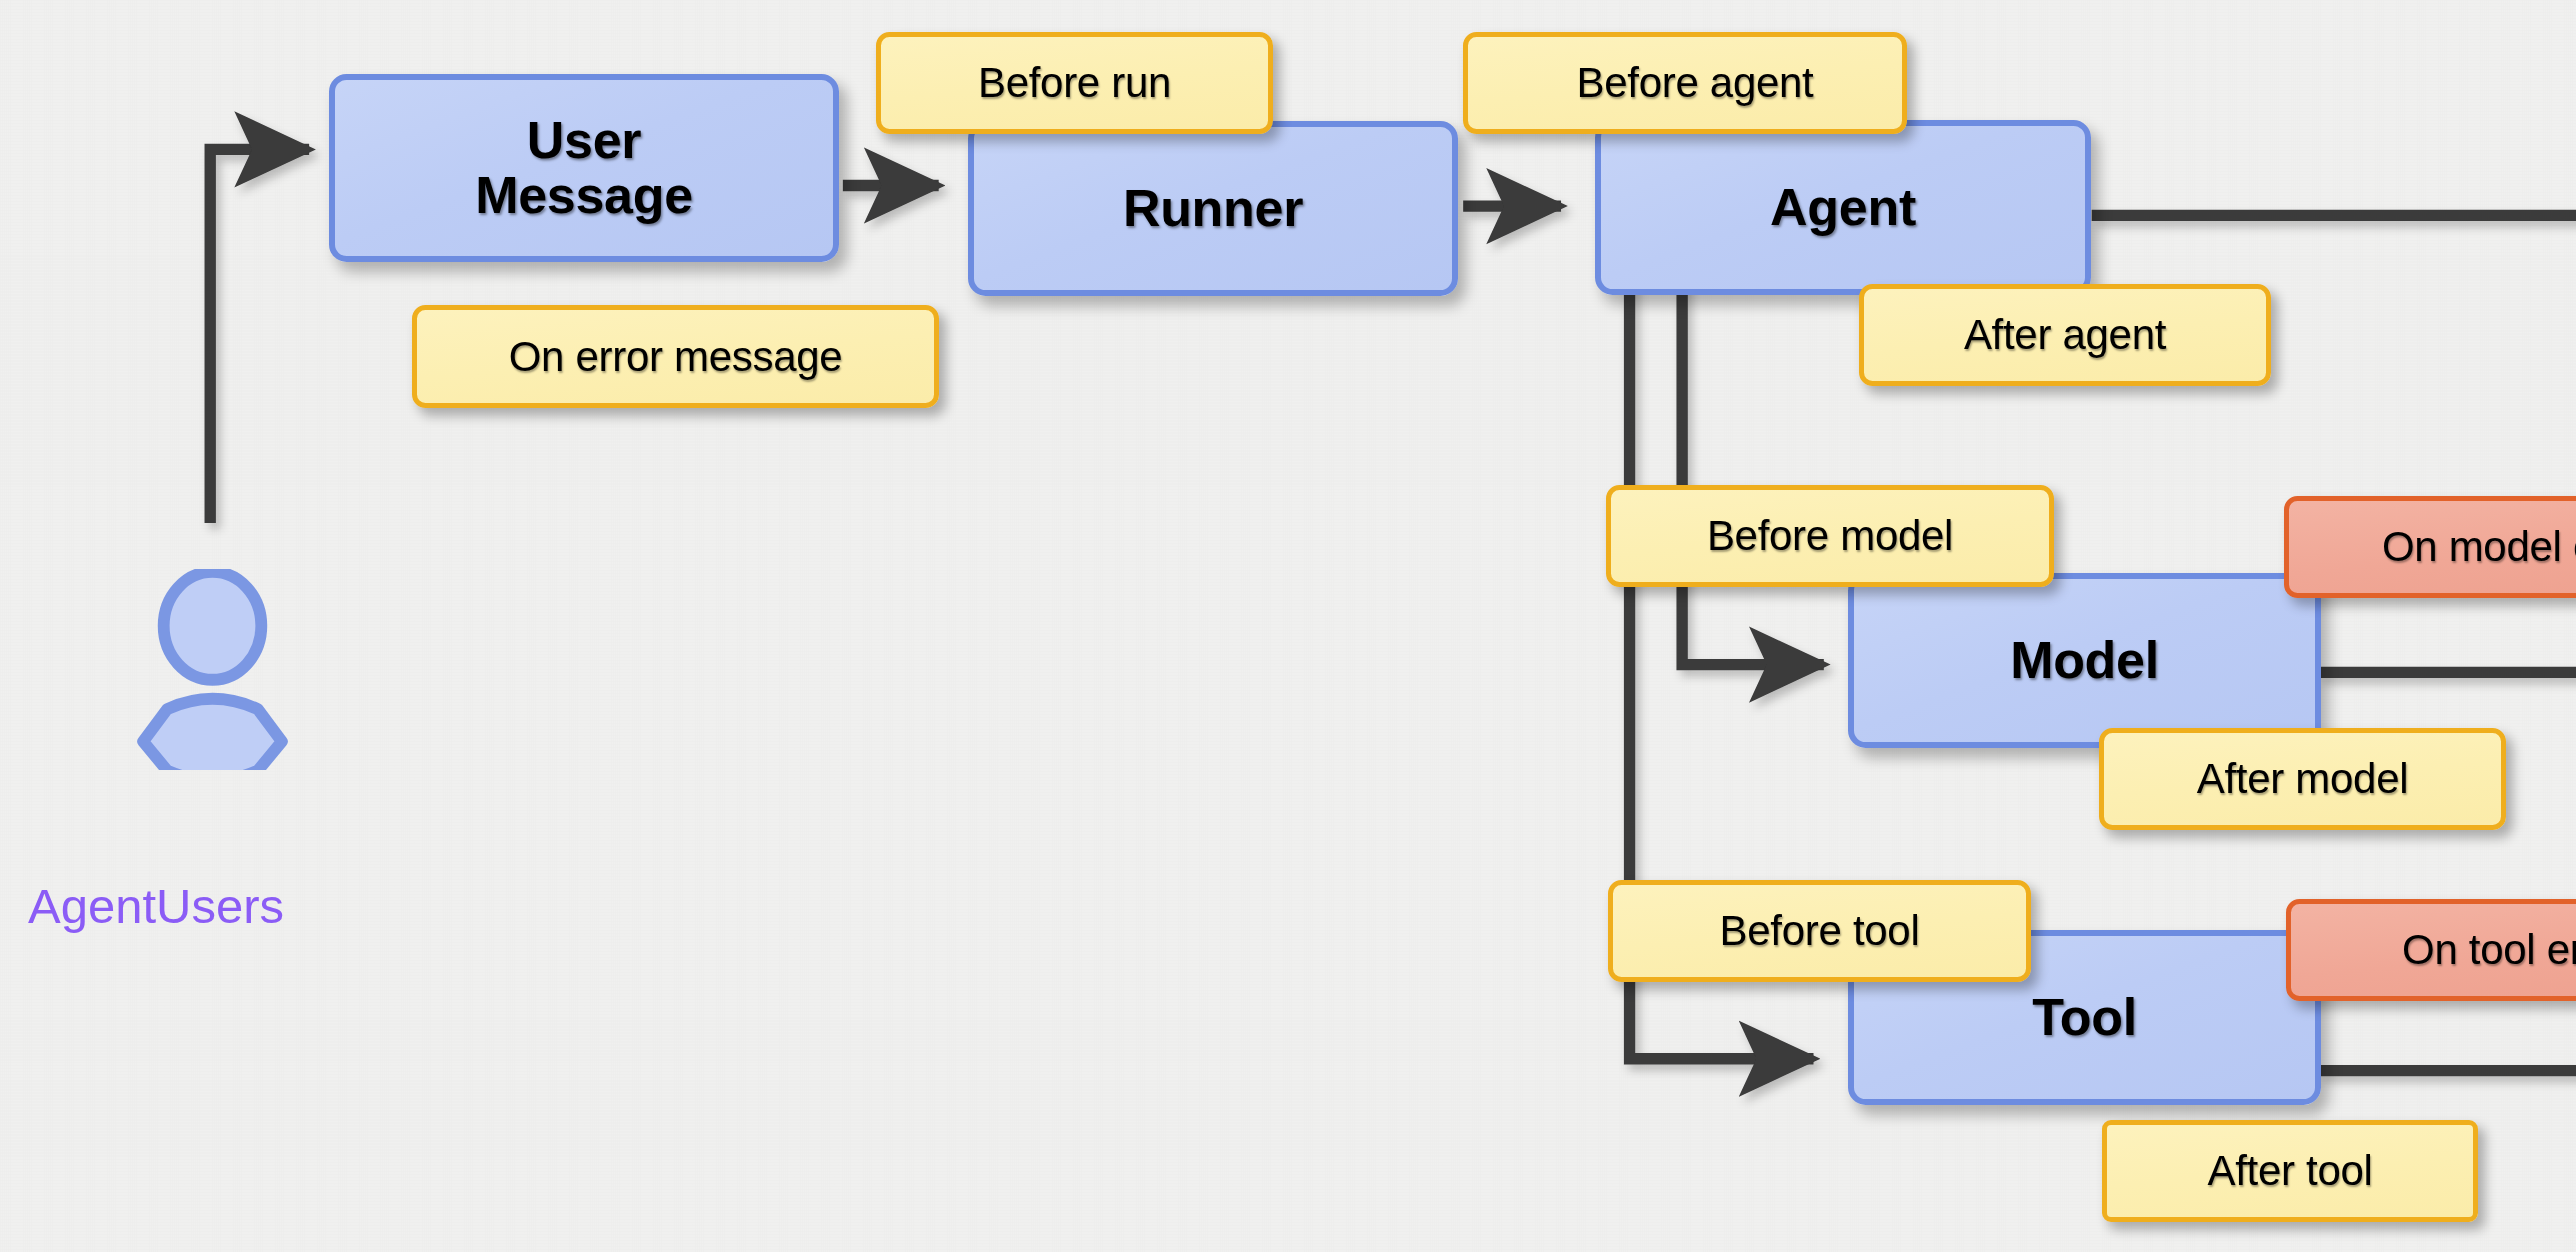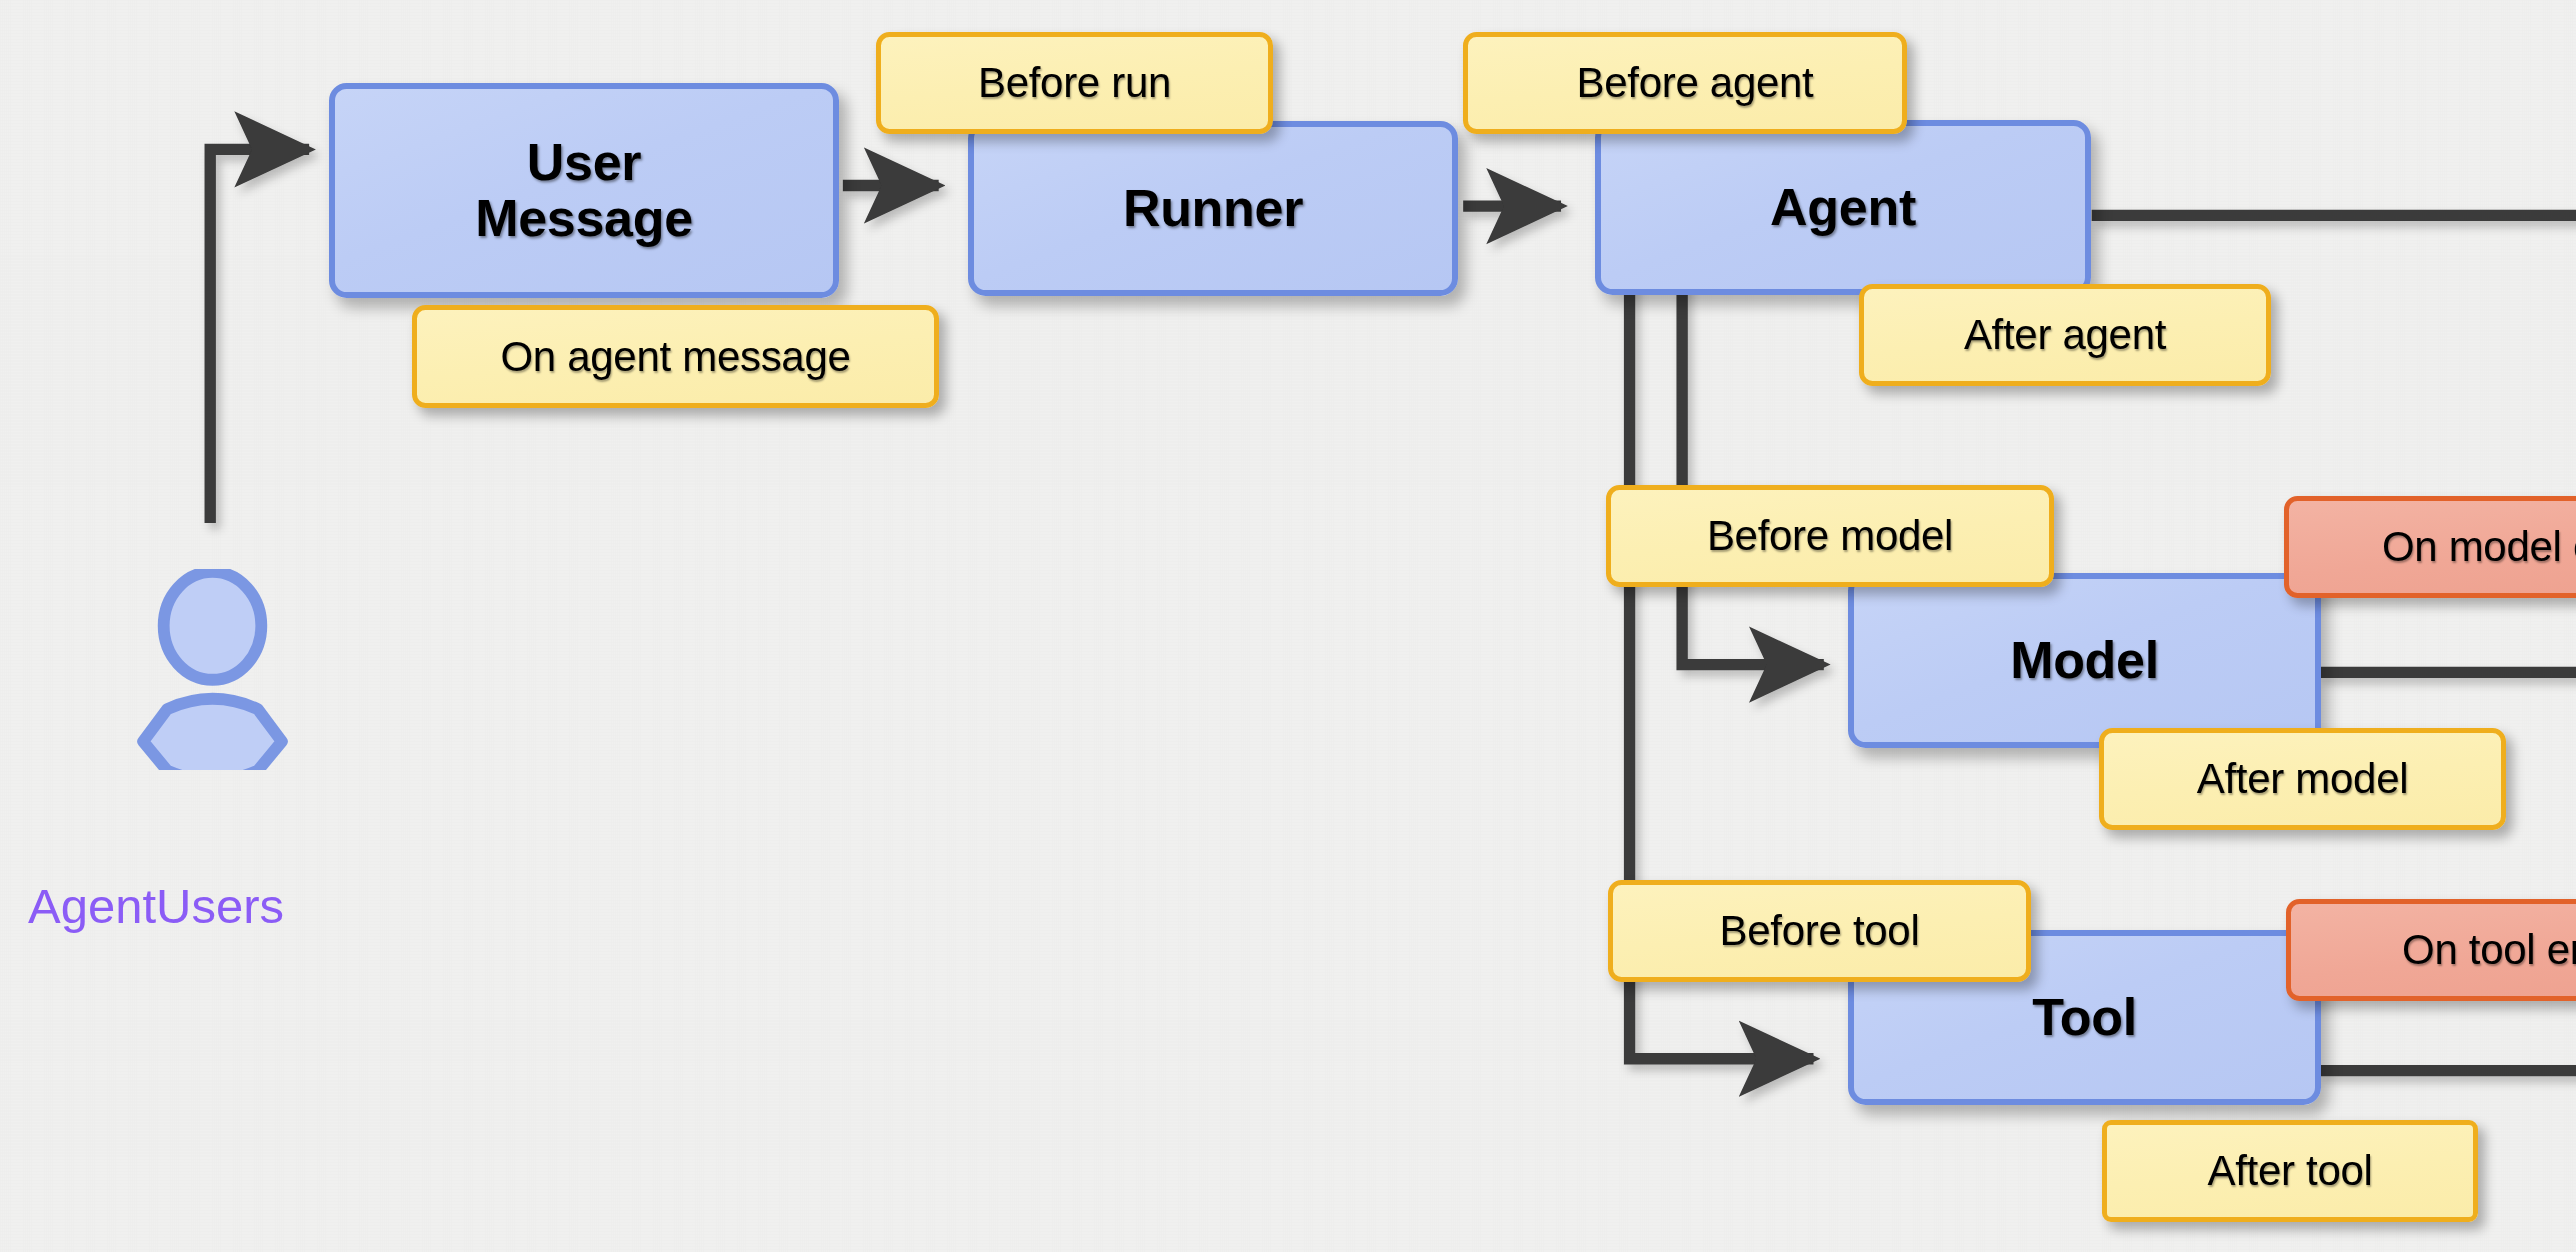--- a/index.html
+++ b/index.html
@@ -133,21 +133,21 @@
       <path d="M 6718 1300 L 6885 1300 L 6885 272 L 6700 272" marker-end="url(#arrowR)"></path>
     </g>
   </svg>
 
   <svg id="actor" style="left:120px; top:569px; width:185px; height:201px;" viewBox="0 0 360 390">
     <ellipse cx="180" cy="110" rx="95" ry="105" fill="#bfcef6" stroke="#7b97e3" stroke-width="23"></ellipse>
     <path d="M 45 335 L 92 272 Q 180 232 268 272 L 315 335 L 268 392 Q 180 430 92 392 Z" fill="#bfcef6" stroke="#7b97e3" stroke-width="23" stroke-linejoin="round"></path>
   </svg>
   <div id="actor-label" style="left:28px; top:878px; font-size:49px;">AgentUsers</div>
 
-  <div class="node node-proc" style="left:329px; top:83px; width:510px; height:215px;">
+  <div class="node node-proc" style="left:329px; top:74px; width:510px; height:188px;">
     <span class="label" style="font-size:52px;">User
 Message</span>
   </div>
 
   <div class="node node-proc" style="left:968px; top:121px; width:490px; height:175px;">
     <span class="label" style="font-size:52px;">Runner</span>
   </div>
 
   <div class="node node-proc" style="left:1595px; top:120px; width:496px; height:175px;">
     <span class="label" style="font-size:52px;">Agent</span>
@@ -155,21 +155,21 @@
 
   <div class="node node-proc" style="left:1848px; top:573px; width:473px; height:175px;">
     <span class="label" style="font-size:52px;">Model</span>
   </div>
 
   <div class="node node-proc" style="left:1848px; top:930px; width:473px; height:175px;">
     <span class="label" style="font-size:52px;">Tool</span>
   </div>
 
   <div class="tag tag-hook" style="left:412px; top:305px; width:527px; height:103px;">
-    <span class="label" style="font-size:42px;">On agent message</span>
+    <span class="label" style="font-size:42px;">On error message</span>
   </div>
 
   <div class="tag tag-hook" style="left:876px; top:32px; width:397px; height:102px;">
     <span class="label" style="font-size:42px;">Before run</span>
   </div>
 
   <div class="tag tag-hook" style="left:1463px; top:32px; width:444px; height:102px;">
     <span class="label" style="font-size:42px;margin-left:20px;">Before agent</span>
   </div>
 

